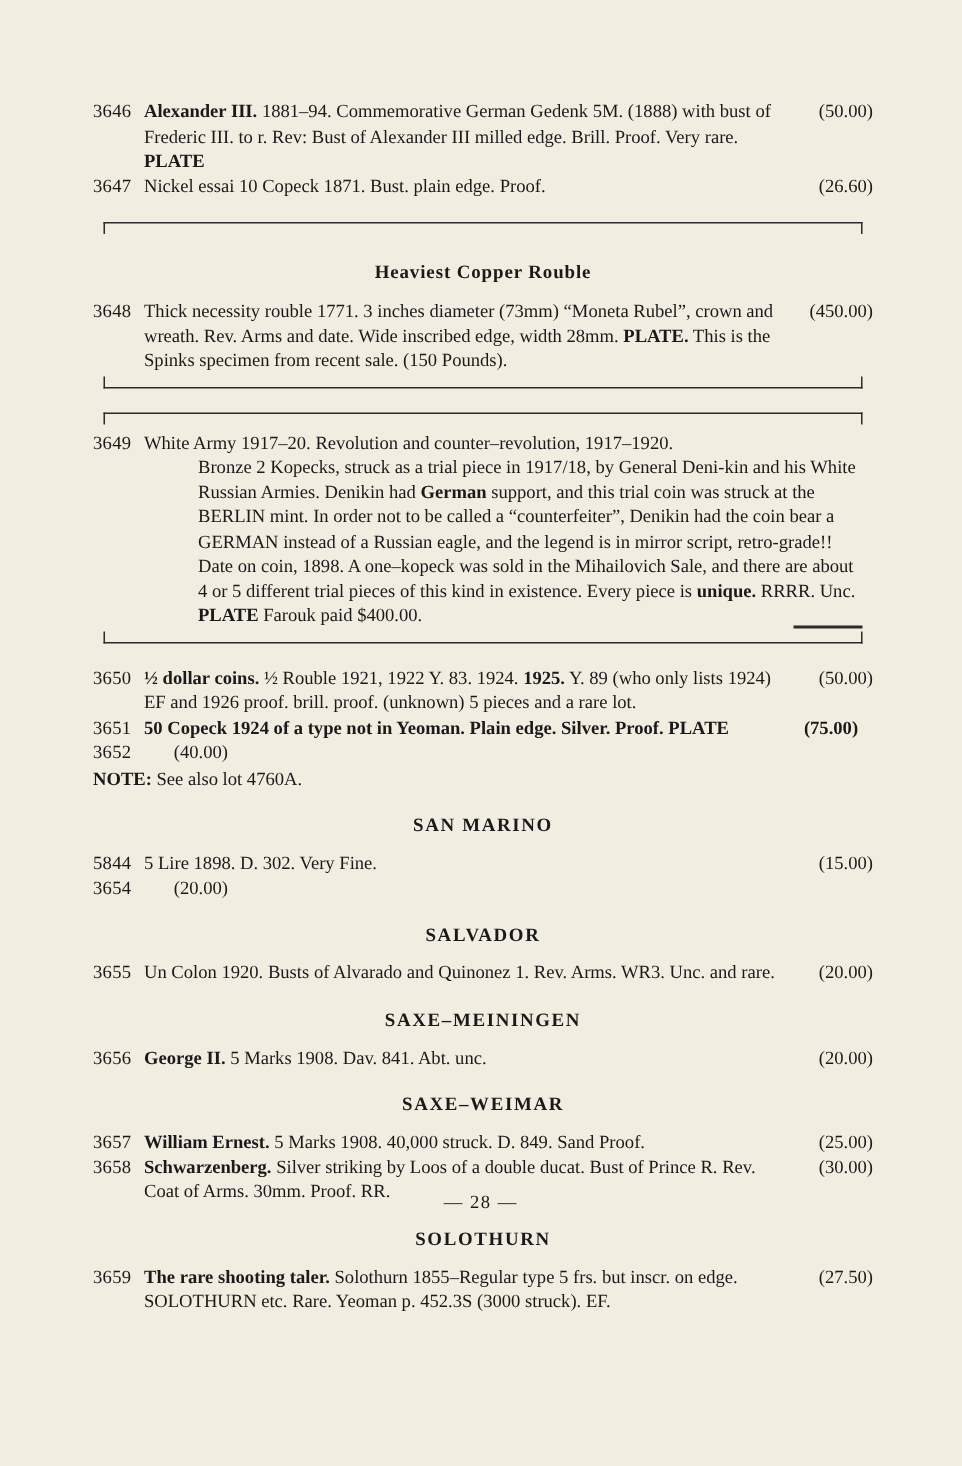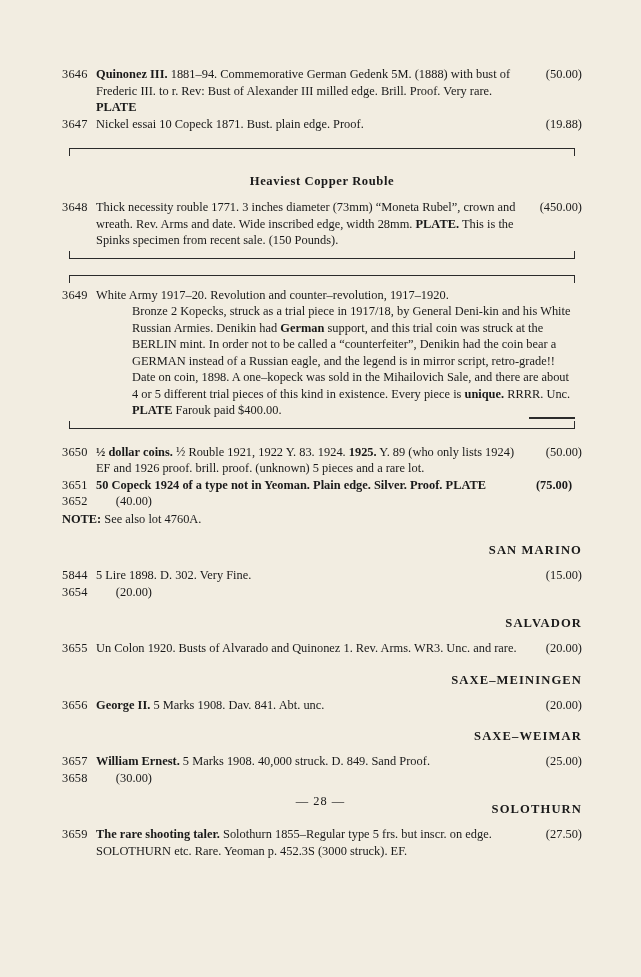--- a/index.html
+++ b/index.html
@@ -60,21 +60,21 @@
   }
   b, .b { font-weight: bold; }
   .heading {
     text-align: center;
     font-weight: bold;
     font-size: 12.6px;
     letter-spacing: 0.6px;
     margin: 14px 0 10px 0;
   }
   .section-title {
-    text-align: right;
+    text-align: center;
     font-weight: bold;
     font-size: 12.6px;
     letter-spacing: 1.1px;
     margin: 16px 0 9px 0;
   }
   
   .bracket {
     position: relative;
     margin: 16px 0 8px 0;
     padding: 12px 0 10px 0;
@@ -137,28 +137,28 @@
   .spacer-sm { height: 7px; }
 </style>
 </head>
 <body>
 
 <div class="page">
   <div class="content">
 
     <div class="lot">
       <div class="num">3646</div>
-      <div class="body"><span class="b">Quinonez III.</span><span> 1881–94. Commemorative German Gedenk 5M. (1888) with bust of Frederic III. to r. Rev: Bust of Alexander III milled edge. Brill. Proof. Very rare. </span><span class="b">PLATE</span></div>
+      <div class="body"><span class="b">Alexander III.</span><span> 1881–94. Commemorative German Gedenk 5M. (1888) with bust of Frederic III. to r. Rev: Bust of Alexander III milled edge. Brill. Proof. Very rare. </span><span class="b">PLATE</span></div>
       <div class="price">(50.00)</div>
     </div>
 
     <div class="lot">
       <div class="num">3647</div>
       <div class="body">Nickel essai 10 Copeck 1871. Bust. plain edge. Proof.</div>
-      <div class="price">(19.88)</div>
+      <div class="price">(26.60)</div>
     </div>
 
     <div class="bracket">
       <span class="tick-tl"></span>
       <span class="tick-tr"></span>
       <span class="tick-bl"></span>
       <span class="tick-br"></span>
       <div class="heading">Heaviest Copper Rouble</div>
       <div class="lot">
         <div class="num">3648</div>
@@ -235,20 +235,21 @@
     <div class="section-title">SAXE–WEIMAR</div>
 
     <div class="lot">
       <div class="num">3657</div>
       <div class="body"><span class="b">William Ernest.</span><span> 5 Marks 1908. 40,000 struck. D. 849. Sand Proof.</span></div>
       <div class="price">(25.00)</div>
     </div>
 
     <div class="lot">
       <div class="num">3658</div>
+      <div class="body"><span class="b">Schwarzenberg.</span><span> Silver striking by Loos of a double ducat. Bust of Prince R. Rev. Coat of Arms. 30mm. Proof. RR.</span></div>
       <div class="price">(30.00)</div>
     </div>
 
     <div class="section-title">SOLOTHURN</div>
 
     <div class="lot">
       <div class="num">3659</div>
       <div class="body"><span class="b">The rare shooting taler.</span><span> Solothurn 1855–Regular type 5 frs. but inscr. on edge. SOLOTHURN etc. Rare. Yeoman p. 452.3S (3000 struck). EF.</span></div>
       <div class="price">(27.50)</div>
     </div>

